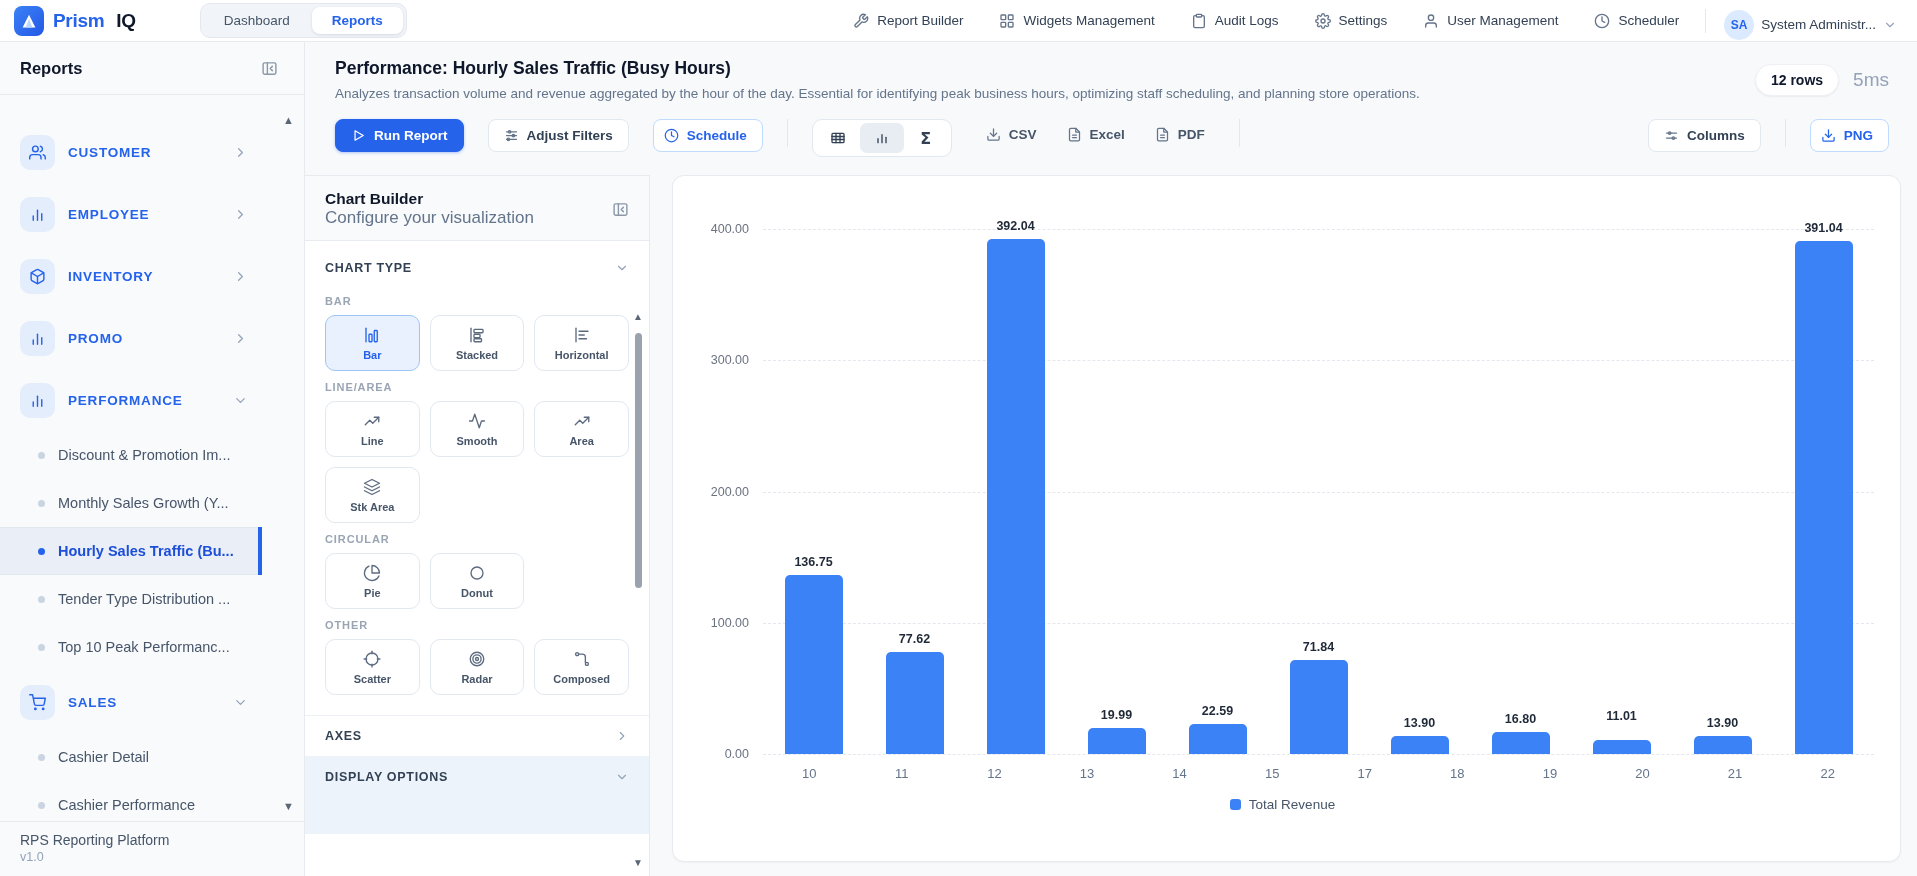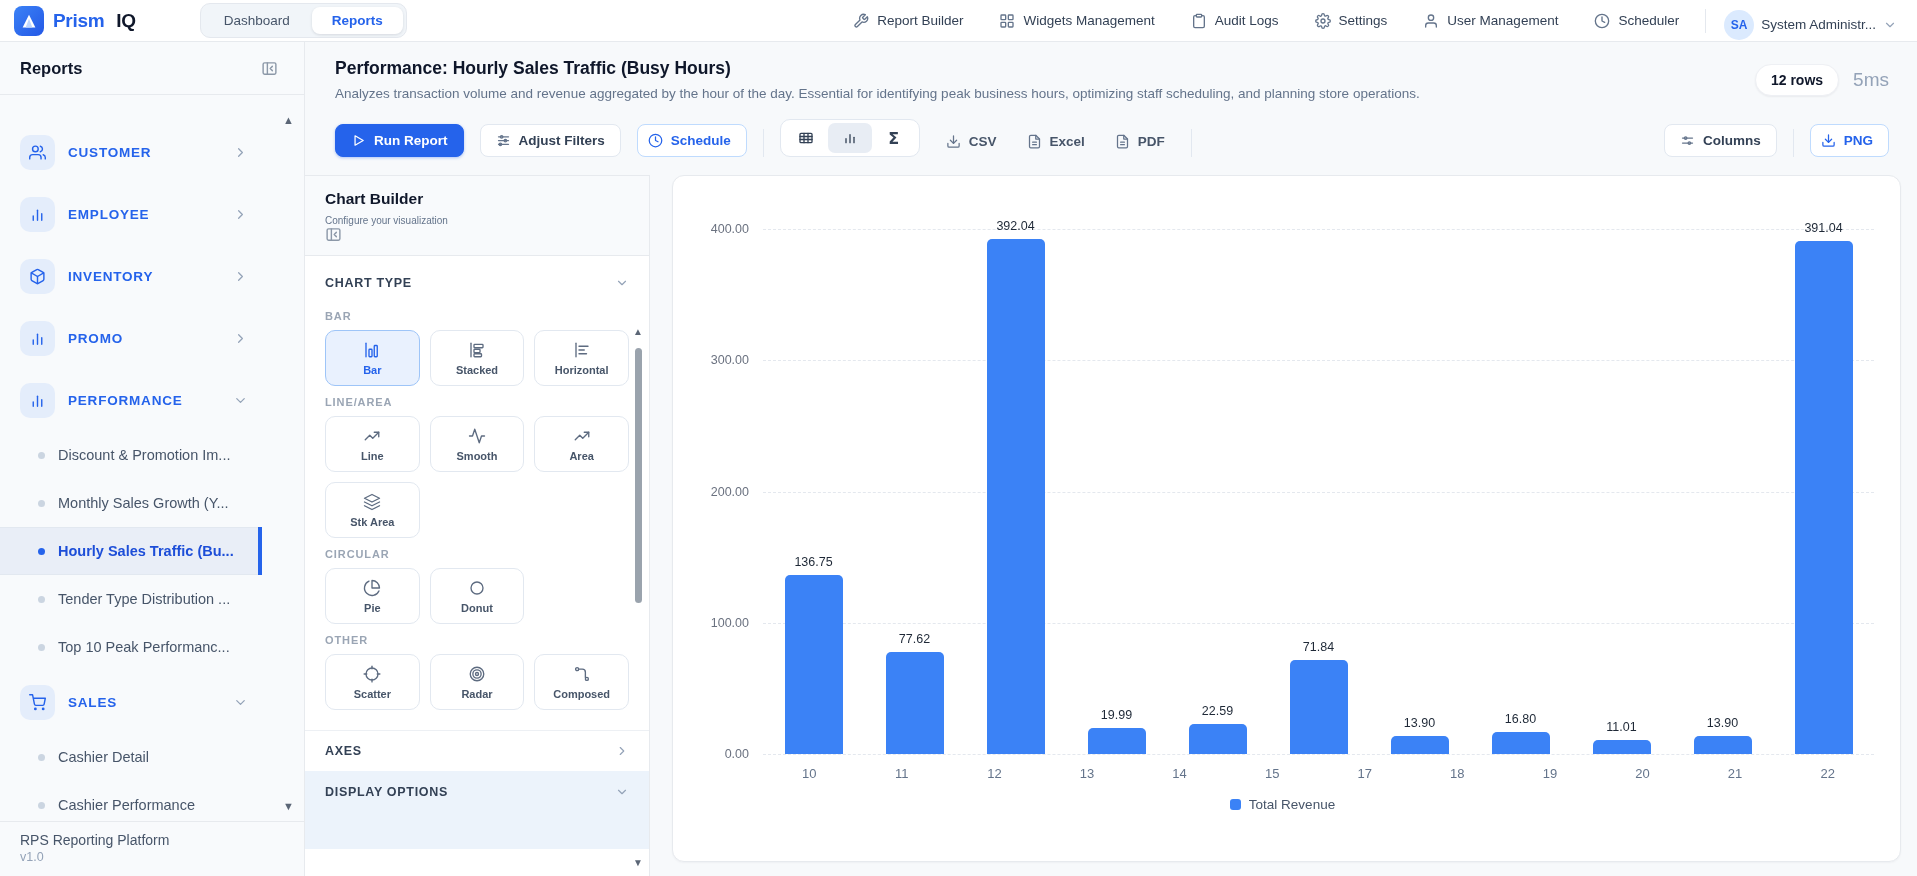--- a/index.html
+++ b/index.html
@@ -68,21 +68,21 @@
   
   .main { position:absolute; top:42px; left:305px; right:0; bottom:0; display:flex; flex-direction:column; background:#f7f9fb; }
   .report-header { display:flex; justify-content:space-between; align-items:flex-start; padding:16px 28px 10px 30px; }
   .report-header h1 { font-size:17.5px; font-weight:bold; color:#0f172a; }
   .report-header p { font-size:13.5px; color:#64748b; margin-top:7px; }
   .header-meta { display:flex; align-items:center; gap:14px; margin-top:6px; flex:none; }
   .rows-badge { background:#ffffff; border:1px solid #eef0f4; box-shadow:0 1px 2px rgba(15,23,42,.06);
     border-radius:999px; padding:7px 15px; font-size:14px; font-weight:bold; color:#0f172a; white-space:nowrap; }
   .elapsed { font-size:19px; color:#94a3b8; }
 
-  .toolbar { display:flex; align-items:flex-end; gap:16px; padding:8px 28px 18px 30px; }
+  .toolbar { display:flex; align-items:flex-start; gap:24px; padding:8px 28px 18px 30px; }
   .btn { display:flex; align-items:center; gap:8px; font-family:inherit; font-size:13.5px; border-radius:8px;
     padding:8px 15px; cursor:pointer; white-space:nowrap; }
   .btn svg { width:15px; height:15px; }
   .btn-primary { background:#2563eb; color:#ffffff; border:1px solid #2563eb; font-weight:bold;
     box-shadow:0 1px 3px rgba(37,99,235,.35); }
   .btn-outline { background:#ffffff; color:#334155; border:1px solid #e2e8f0; font-weight:600; }
   .btn-outline svg { color:#64748b; }
   .btn-blue { background:#ffffff; color:#2563eb; border:1px solid #bfdbfe; font-weight:600;padding-left:10px; }
   .btn-blue svg { color:#2563eb; }
   .v-divider { width:1px; height:28px; background:#e2e8f0; }
@@ -97,23 +97,23 @@
   .export-btn svg { width:15px; height:15px; color:#64748b; }
   .toolbar-spacer { flex:1; }
 
   
   .content-row { flex:1; display:flex; min-height:0; }
 
   
   .builder-panel { width:345px; flex:none; background:#ffffff; border-right:1px solid #e7eaee;
     border-top:1px solid #e7eaee; position:relative; display:flex; flex-direction:column; overflow:hidden; }
   .builder-header { background:#f8fafc; border-bottom:1px solid #e7eaee; padding:14px 20px 12px;
-    display:flex; justify-content:space-between; align-items:flex-start;flex-direction:column; }
+    display:flex; justify-content:space-between; align-items:center; }
   .bh-title { font-size:15.5px; font-weight:bold; color:#0f172a; }
-  .bh-sub { font-size:10px; color:#64748b; margin-top:7px; }
+  .bh-sub { font-size:17px; color:#64748b; margin-top:0; }
   .builder-body { flex:1; padding:14px 20px 0; position:relative; overflow:hidden; }
   .section-head { display:flex; justify-content:space-between; align-items:center; padding:6px 0 10px; cursor:pointer; }
   .section-head .sh-label { font-size:12.5px; font-weight:bold; letter-spacing:0.7px; color:#334155; }
   .section-head svg { width:14px; height:14px; color:#94a3b8; }
   .group-label { font-size:11px; font-weight:bold; letter-spacing:0.9px; color:#9aa5b4; margin:10px 0 8px; }
   .type-grid { display:grid; grid-template-columns:repeat(3, 1fr); gap:10px; }
   .type-card { height:56px; background:#ffffff; border:1px solid #e2e8f0; border-radius:10px; cursor:pointer;
     display:flex; flex-direction:column; align-items:center; justify-content:center; gap:5px; }
   .type-card .type-icon { color:#5d6b80; }
   .type-card .type-icon svg { width:18px; height:18px; stroke-width:1.8; }
@@ -133,21 +133,21 @@
   .chart-card { flex:1; margin:0 16px 14px 22px; background:#ffffff; border:1px solid #e7eaee; border-radius:12px;
     box-shadow:0 1px 2px rgba(15,23,42,.04); padding:18px 26px 8px 18px; display:flex; flex-direction:column; min-width:0; }
   .plot-wrap { display:flex; }
   .y-col { width:72px; flex:none; position:relative; height:560px; }
   .y-tick { position:absolute; right:14px; transform:translateY(-50%); font-size:12.5px; color:#6b7280; }
   .plot { flex:1; position:relative; height:560px; }
   .gridline { position:absolute; left:0; right:0; border-top:1.5px dashed #e4e8ee; }
   .slots { position:absolute; left:0; right:0; top:0; bottom:0; display:flex; }
   .slot { flex:1; position:relative; }
   .bar { position:absolute; bottom:0; left:50%; transform:translateX(-50%); width:58px; border-radius:5px 5px 0 0; }
-  .bar-label { position:absolute; left:50%; transform:translateX(-50%); font-size:12.5px; font-weight:400;
+  .bar-label { position:absolute; left:50%; transform:translateX(-50%); font-size:12.5px; font-weight:700;
     color:#1f2937; white-space:nowrap; }
   .x-labels { display:flex; margin-left:72px; padding-top:12px; }
   .x-label { flex:1; text-align:center; font-size:13px; color:#64748b; }
   .legend { display:flex; align-items:center; justify-content:center; gap:8px; padding:16px 0 10px; }
   .legend-swatch { width:11px; height:11px; border-radius:3px; }
   .legend-text { font-size:13.5px; color:#475569; }
 </style>
 </head>
 <body>
 
@@ -730,21 +730,21 @@
                 <div class="slot">
                   <div class="bar" style="height:18px;background:#3b82f6"></div>
                   <span class="bar-label" style="bottom:24px">13.90</span>
                 </div>
                 <div class="slot">
                   <div class="bar" style="height:22px;background:#3b82f6"></div>
                   <span class="bar-label" style="bottom:28px">16.80</span>
                 </div>
                 <div class="slot">
                   <div class="bar" style="height:14px;background:#3b82f6"></div>
-                  <span class="bar-label" style="bottom:20px">11.01</span>
+                  <span class="bar-label" style="bottom:31px">11.01</span>
                 </div>
                 <div class="slot">
                   <div class="bar" style="height:18px;background:#3b82f6"></div>
                   <span class="bar-label" style="bottom:24px">13.90</span>
                 </div>
                 <div class="slot">
                   <div class="bar" style="height:513px;background:#3b82f6"></div>
                   <span class="bar-label" style="bottom:519px">391.04</span>
                 </div>
               </div>

